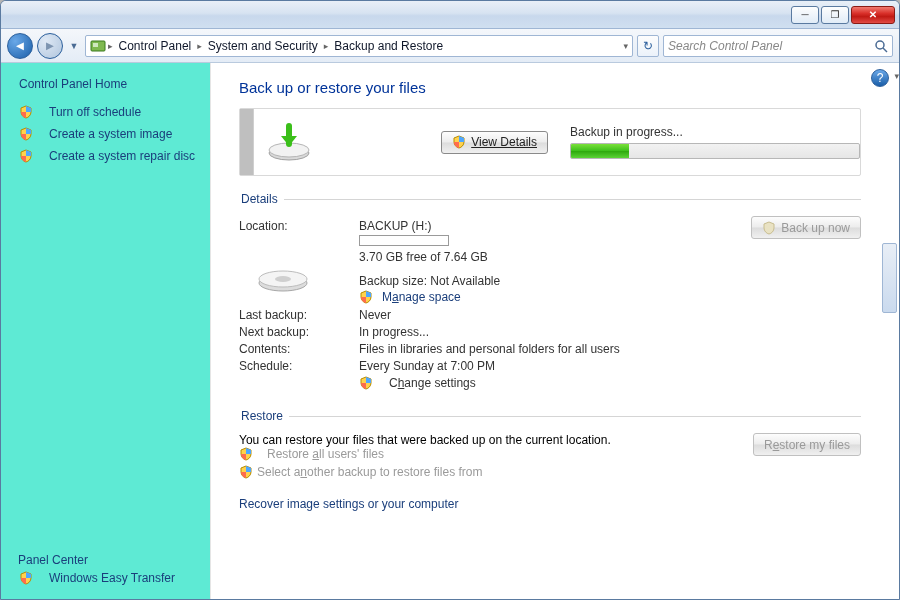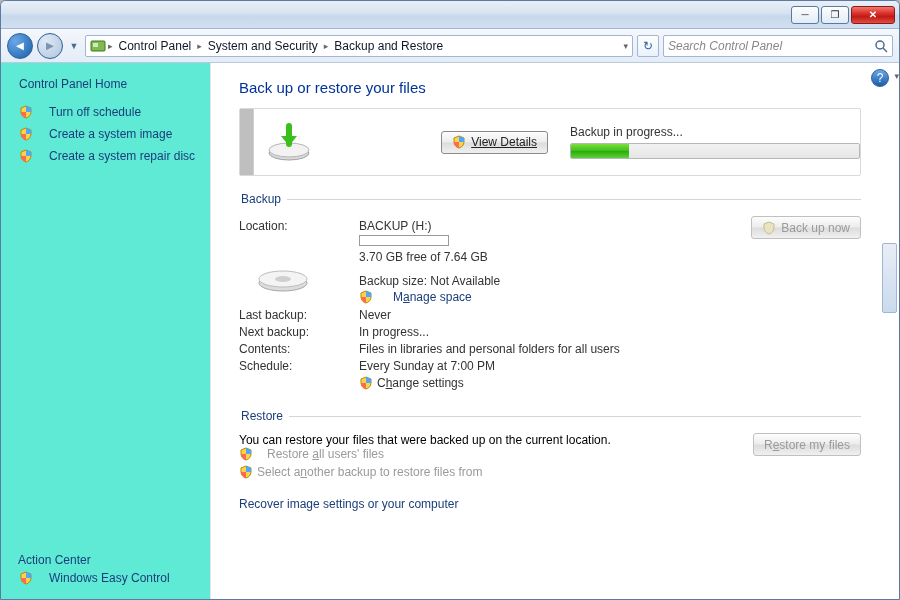--- a/index.html
+++ b/index.html
@@ -210,31 +210,31 @@
               <path d="M7 1 L12 3 V7 C12 10 9.5 12.5 7 13 C4.5 12.5 2 10 2 7 V3 Z" fill="#ffd24d" stroke="#b58b00"></path>
               <path d="M7 1 L12 3 V7 H7 Z" fill="#4da6ff"></path>
               <path d="M7 7 V13 C4.5 12.5 2 10 2 7 H7 Z" fill="#ff6b4d"></path>
             </svg>
         </span>
         <span>Create a system repair disc</span>
       </div>
 
       <div class="footer">
         <div class="sidelink" style="margin-left:-1px">
-          <span>Action Center</span>
+          <span>Panel Center</span>
         </div>
         <div class="sidelink">
           <span class="shield">
             <svg width="14" height="14" viewBox="0 0 14 14">
                 <path d="M7 1 L12 3 V7 C12 10 9.5 12.5 7 13 C4.5 12.5 2 10 2 7 V3 Z" fill="#ffd24d" stroke="#b58b00"></path>
                 <path d="M7 1 L12 3 V7 H7 Z" fill="#4da6ff"></path>
                 <path d="M7 7 V13 C4.5 12.5 2 10 2 7 H7 Z" fill="#ff6b4d"></path>
               </svg>
           </span>
-          <span>Windows Easy Control</span>
+          <span>Windows Easy Transfer</span>
         </div>
       </div>
     </div>
 
     <div class="main">
       <div class="helpicon">?</div>
       <div class="helpdrop">▾</div>
 
       <h2 class="pagetitle">Back up or restore your files</h2>
 
@@ -262,33 +262,33 @@
         </div>
         <div style="flex:0 0 auto">
           <div class="plabel">Backup in progress...</div>
           <div class="progressbar">
             <div class="fill" style="width: 20%;"></div>
           </div>
         </div>
       </div>
 
       <fieldset class="section">
-        <legend>Backup</legend>
+        <legend>Details</legend>
 
         <div style="display:flex;gap:20px;align-items:flex-start">
           <div style="flex:1">
             <div class="row">
               <div class="lbl">Location:</div>
               <div class="val">
                 <div>BACKUP (H:)</div>
                 <div class="minibar"></div>
                 <div>3.70 GB free of 7.64 GB</div>
                 <div style="height:10px"></div>
                 <div>Backup size: Not Available</div>
-                <div class="linklike" style="display:flex;align-items:flex-end;gap:20px;margin-top:2px">
+                <div class="linklike" style="display:flex;align-items:flex-end;gap:9px;margin-top:2px">
                   <span class="shield">
                     <svg width="14" height="14" viewBox="0 0 14 14">
                         <path d="M7 1 L12 3 V7 C12 10 9.5 12.5 7 13 C4.5 12.5 2 10 2 7 V3 Z" fill="#ffd24d" stroke="#b58b00"></path>
                         <path d="M7 1 L12 3 V7 H7 Z" fill="#4da6ff"></path>
                         <path d="M7 7 V13 C4.5 12.5 2 10 2 7 H7 Z" fill="#ff6b4d"></path>
                       </svg>
                   </span>
                   <span><span>M</span><span class="u">a</span><span>nage space</span></span>
                 </div>
               </div>
@@ -326,21 +326,21 @@
         <div class="row">
             <div class="lbl">Contents:</div>
             <div class="val">Files in libraries and personal folders for all users</div>
           </div>
         <div class="row">
             <div class="lbl">Schedule:</div>
             <div class="val">Every Sunday at 7:00 PM</div>
           </div>
         <div class="row">
             <div class="lbl"></div>
-          <div class="val linklike" style="display:flex;align-items:flex-start;gap:4px">
+          <div class="val linklike" style="display:flex;align-items:flex-start;gap:16px">
             <span class="shield">
               <svg width="14" height="14" viewBox="0 0 14 14">
                   <path d="M7 1 L12 3 V7 C12 10 9.5 12.5 7 13 C4.5 12.5 2 10 2 7 V3 Z" fill="#ffd24d" stroke="#b58b00"></path>
                   <path d="M7 1 L12 3 V7 H7 Z" fill="#4da6ff"></path>
                   <path d="M7 7 V13 C4.5 12.5 2 10 2 7 H7 Z" fill="#ff6b4d"></path>
                 </svg>
             </span>
             <span><span>C</span><span class="u">h</span><span>ange settings</span></span>
           </div>
         </div>

